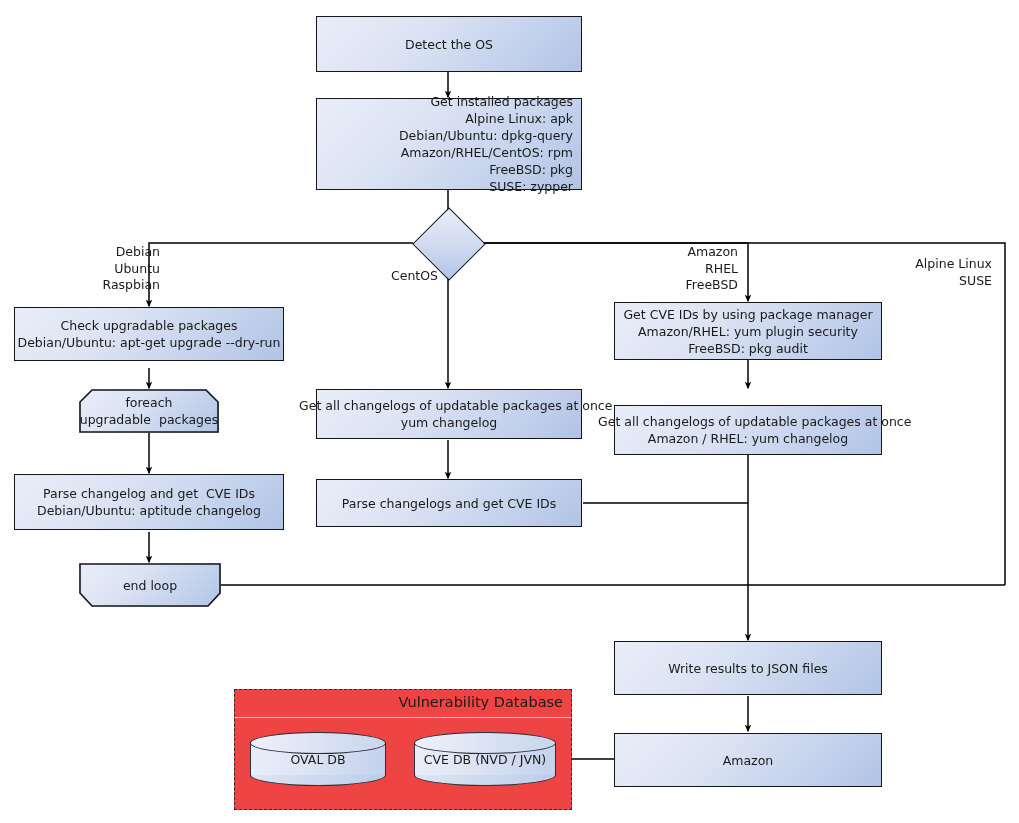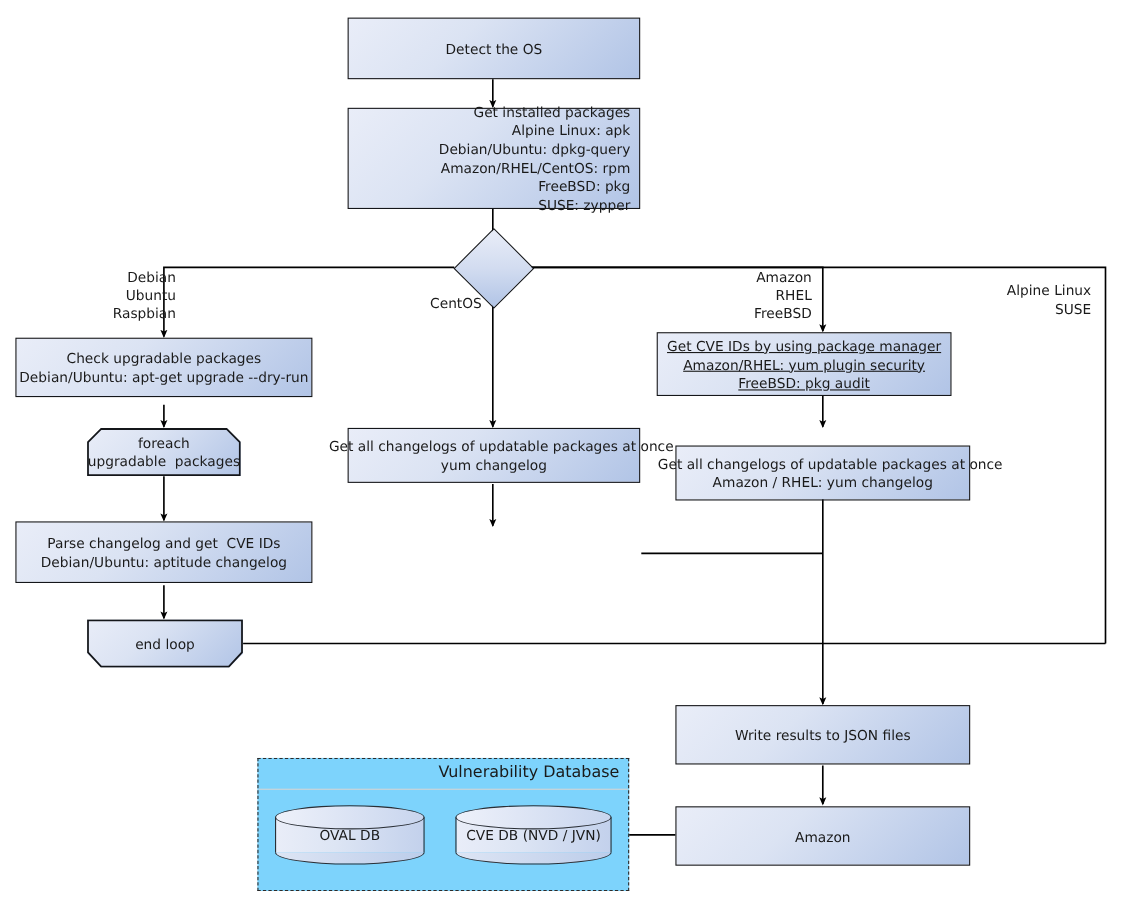--- a/index.html
+++ b/index.html
@@ -137,21 +137,21 @@
     font-size: 12.5px;
     color: #1a1a1a;
     z-index: 3;
   }
 
   
   .group-box {
     position: absolute;
     box-sizing: border-box;
     border: 1.6px dashed #2b2b2b;
-    background: #7dd3fc;
+    background: #ef4444;
   }
   .group-title {
     position: absolute;
     right: 8px;
     top: 4px;
     font-size: 14.5px;
     color: #1a1a1a;
     white-space: pre;
   }
   .group-divider {
@@ -274,22 +274,25 @@
       <polygon points="1,1 141,1 141,30 129,43 13,43 1,30" fill="none" stroke="#14161a" stroke-width="1.6"></polygon>
     </svg>
     <span class="loop-label">end loop</span>
   </div>
 
   <div class="node overflow-box" style="left:316px; top:389px; width:266px; height:50px;">
     <span class="node-text">Get all changelogs of updatable packages at once
 yum changelog</span>
   </div>
 
-
-  <div class="node" style="left:597px; top:302px; width:268px; height:58px;text-decoration:underline;">
+  <div class="node" style="left:316px; top:479px; width:266px; height:48px;">
+    <span class="node-text">Parse changelogs and get CVE IDs</span>
+  </div>
+
+  <div class="node" style="left:614px; top:302px; width:268px; height:58px;">
     <span class="node-text">Get CVE IDs by using package manager
 Amazon/RHEL: yum plugin security
 FreeBSD: pkg audit</span>
   </div>
 
   <div class="node overflow-box" style="left:614px; top:405px; width:268px; height:50px;">
     <span class="node-text">Get all changelogs of updatable packages at once
 Amazon / RHEL: yum changelog</span>
   </div>
 

